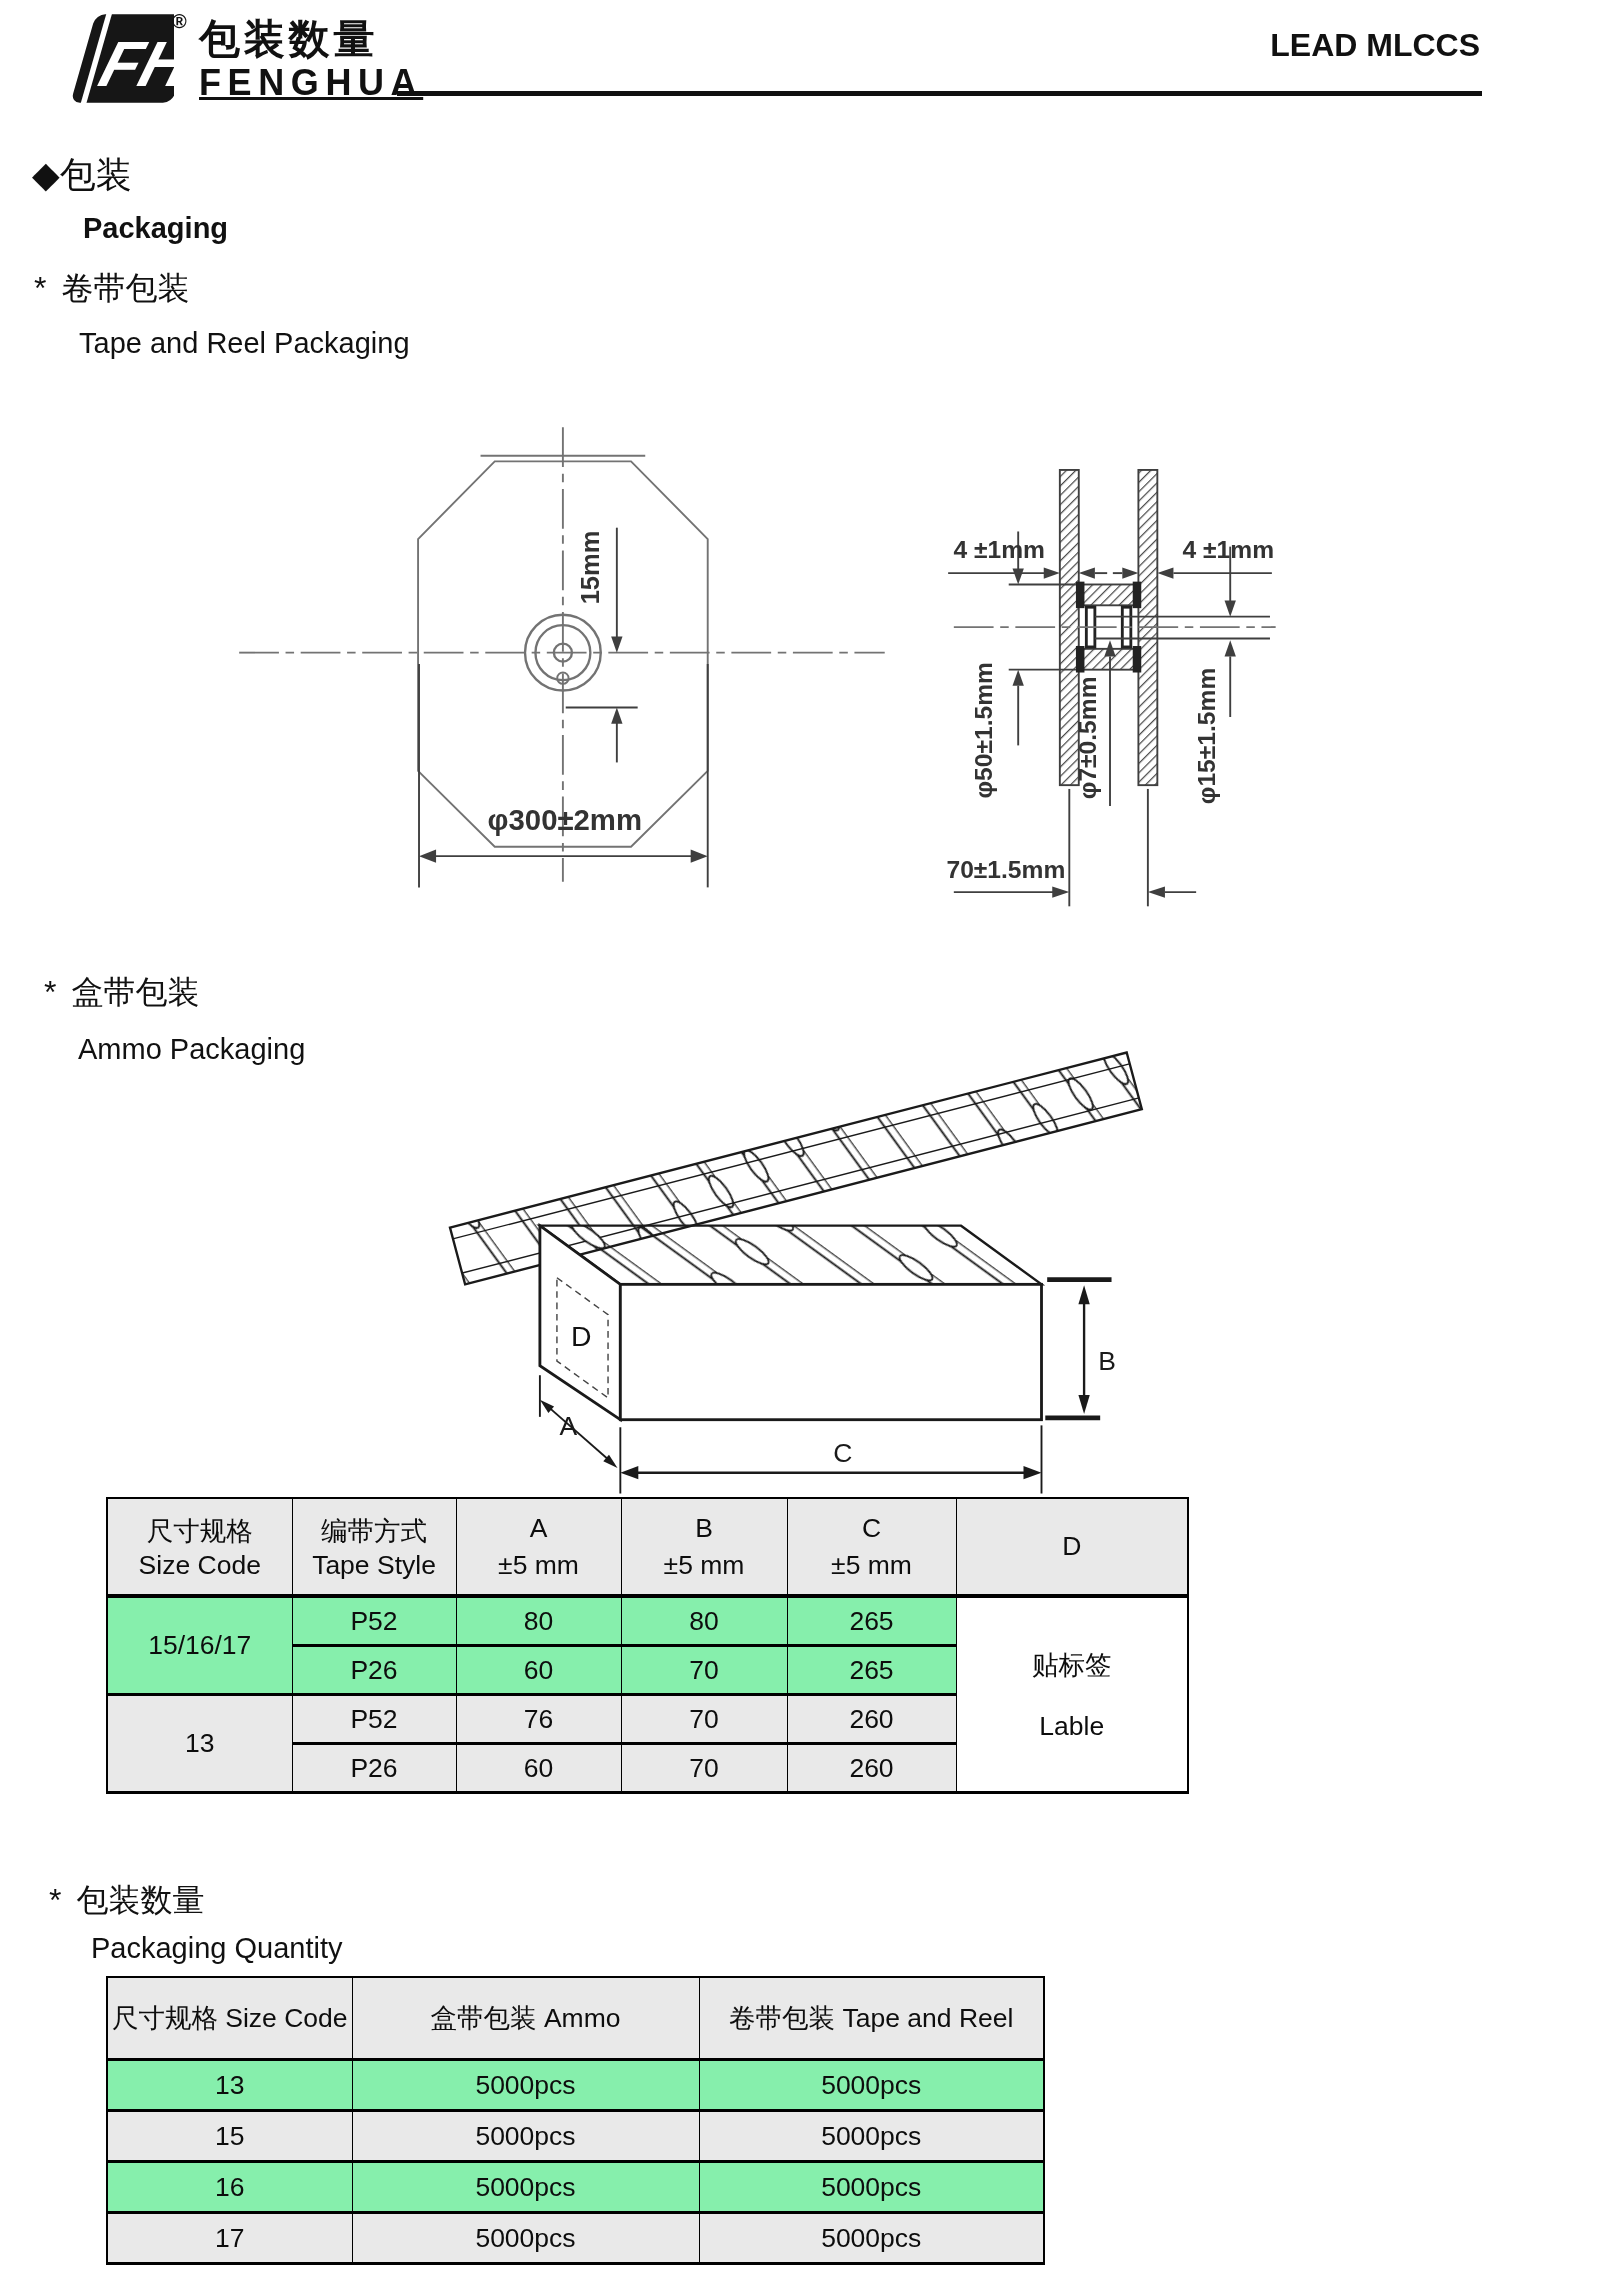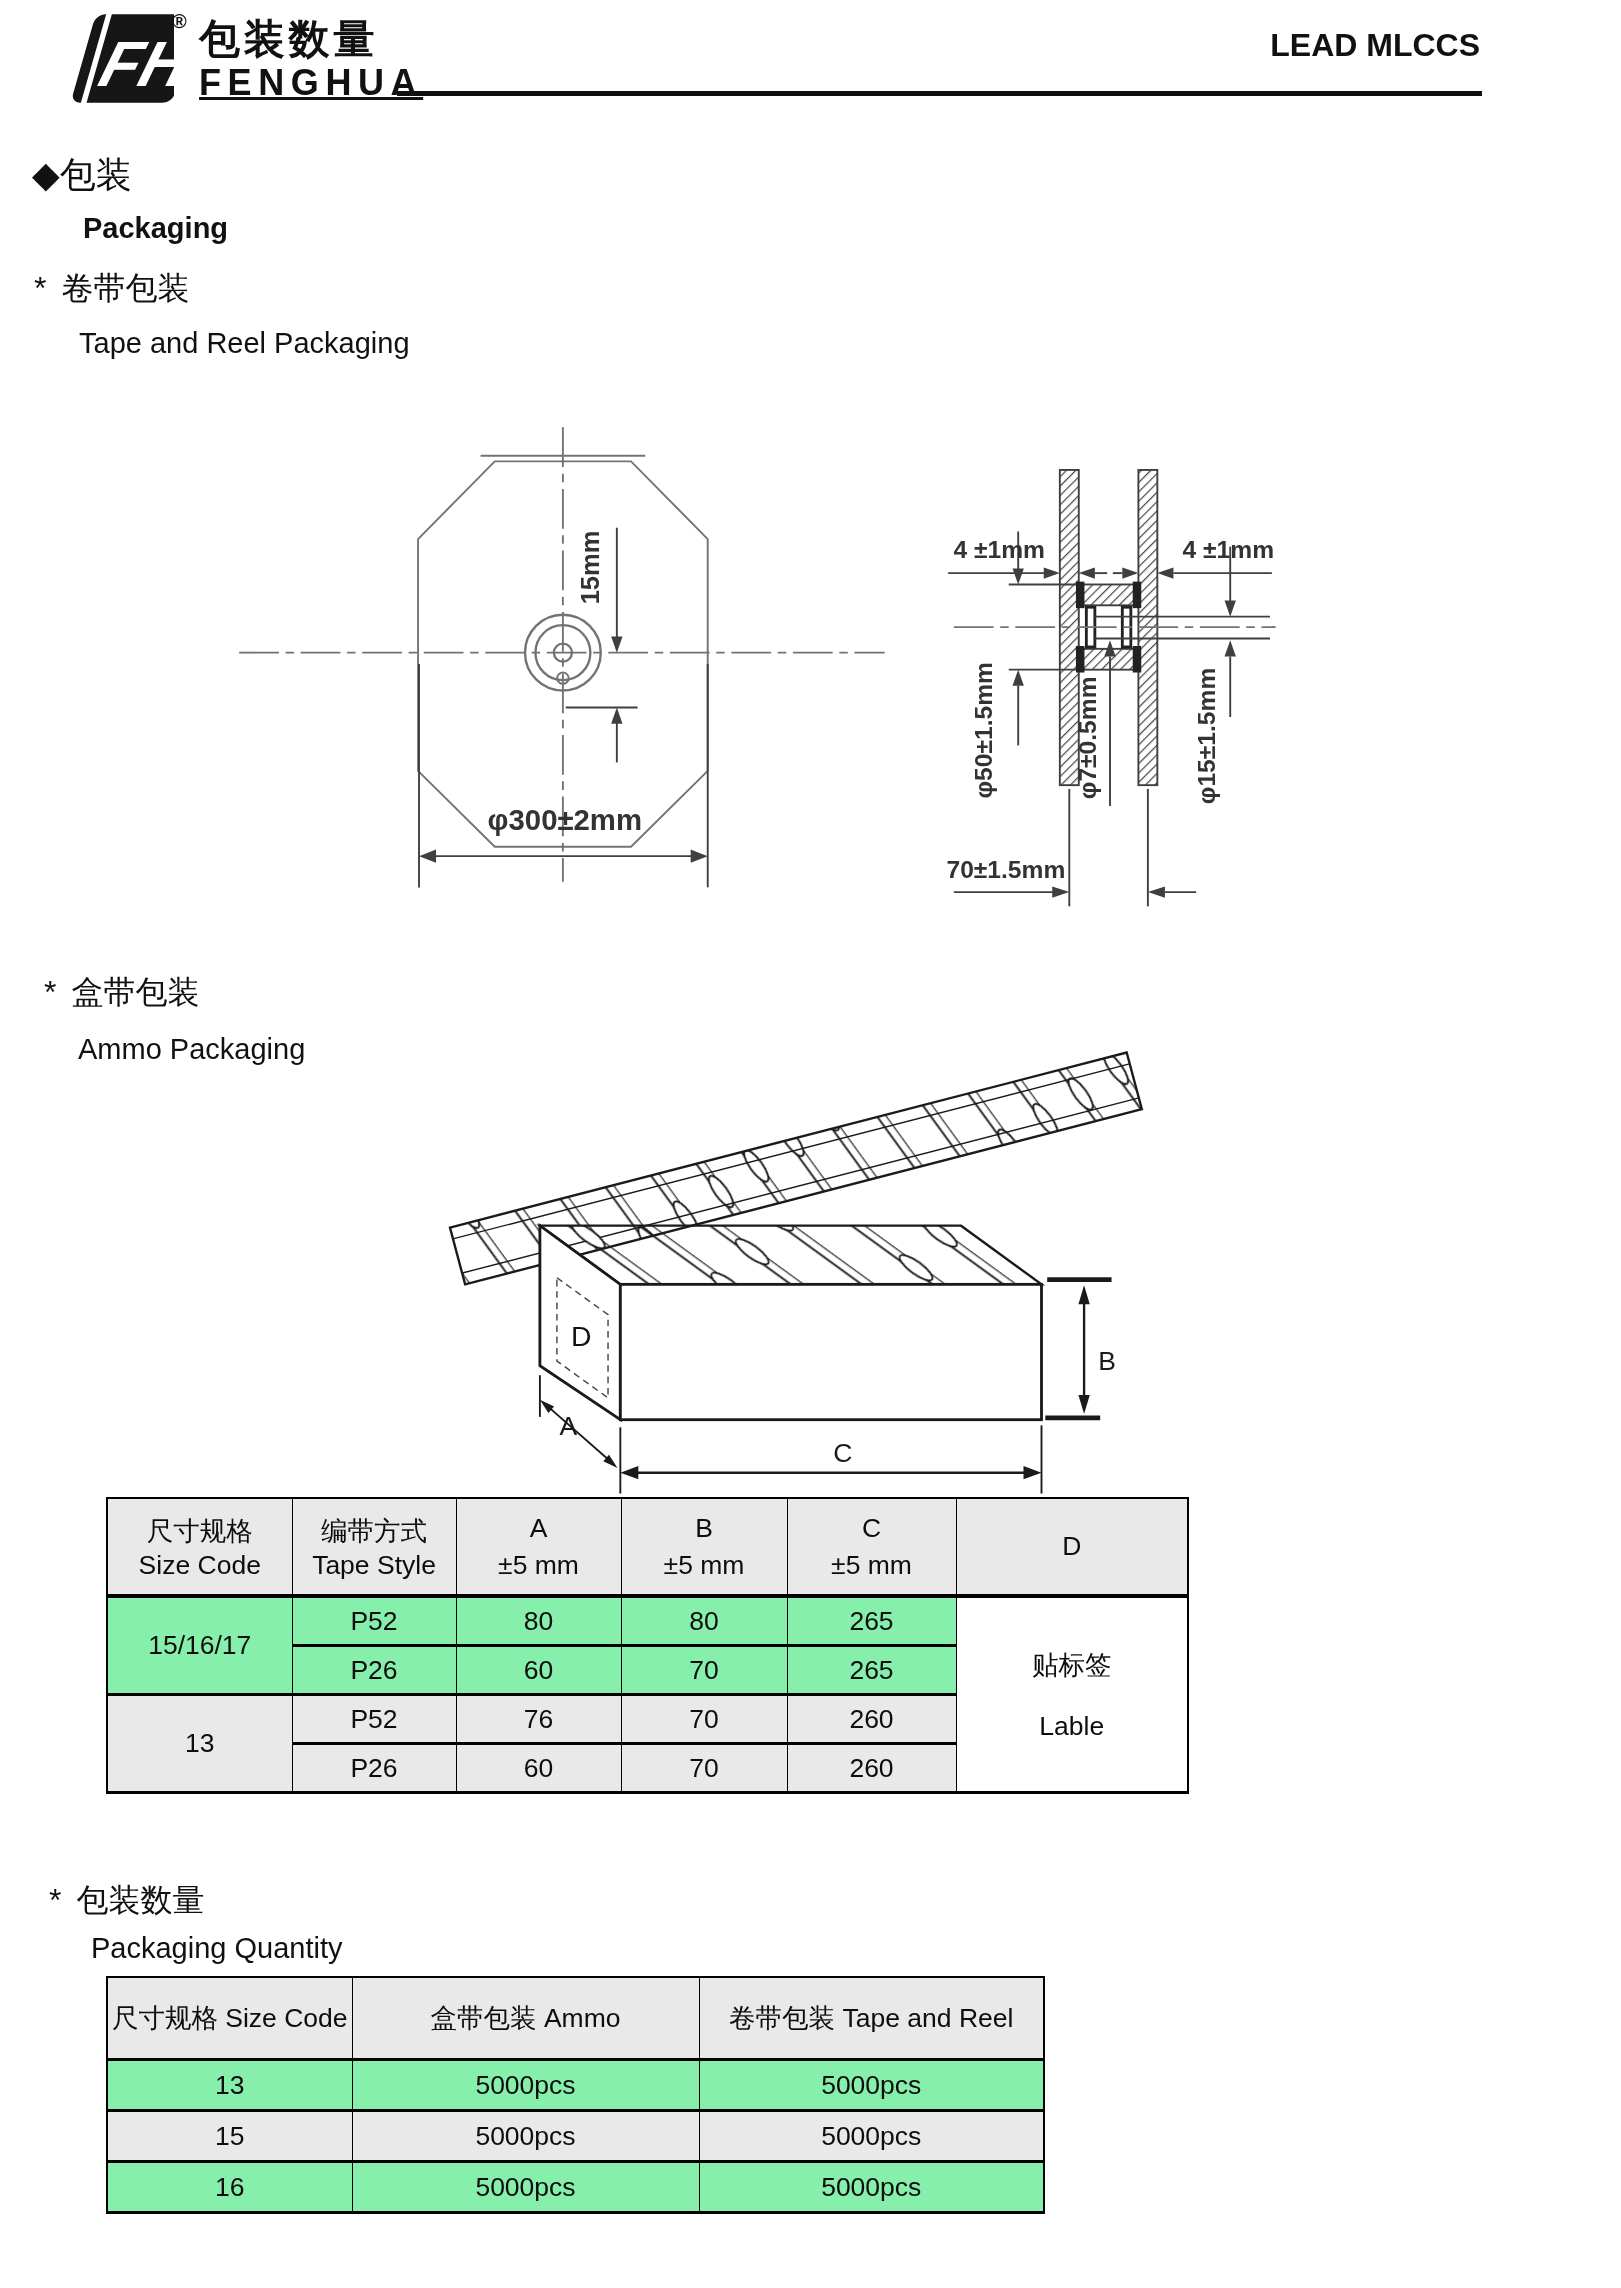--- a/index.html
+++ b/index.html
@@ -314,17 +314,22 @@
       <tr class="shade">
         <td>15</td>
         <td>5000pcs</td>
         <td>5000pcs</td>
       </tr>
       <tr>
         <td>16</td>
         <td>5000pcs</td>
         <td>5000pcs</td>
       </tr>
+      <tr class="shade">
+        <td>17</td>
+        <td>5000pcs</td>
+        <td>5000pcs</td>
+      </tr>
     </tbody>
   </table>
 
 </div>
 
 
 </body></html>

